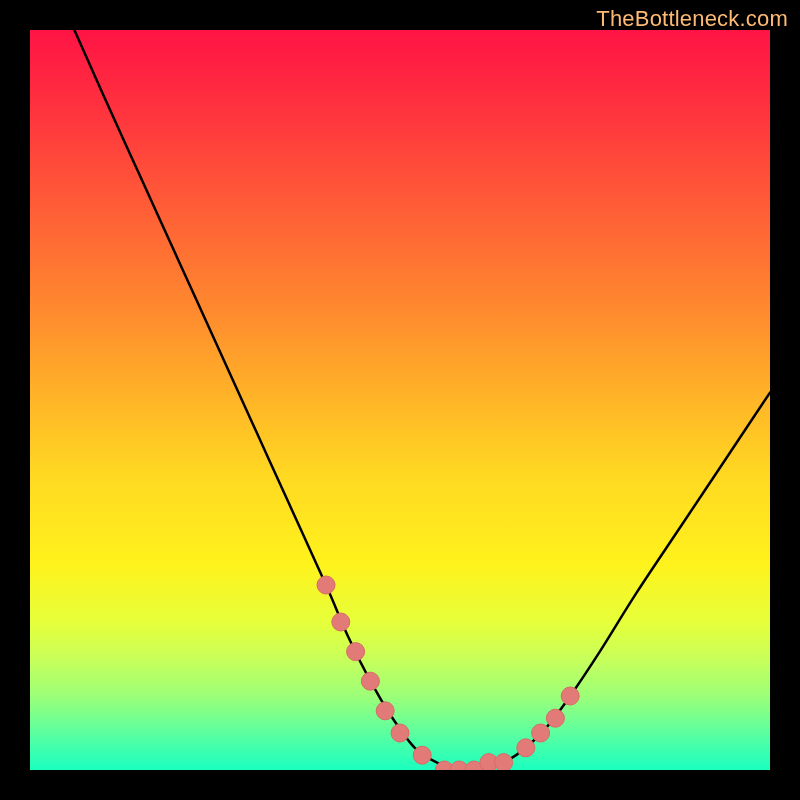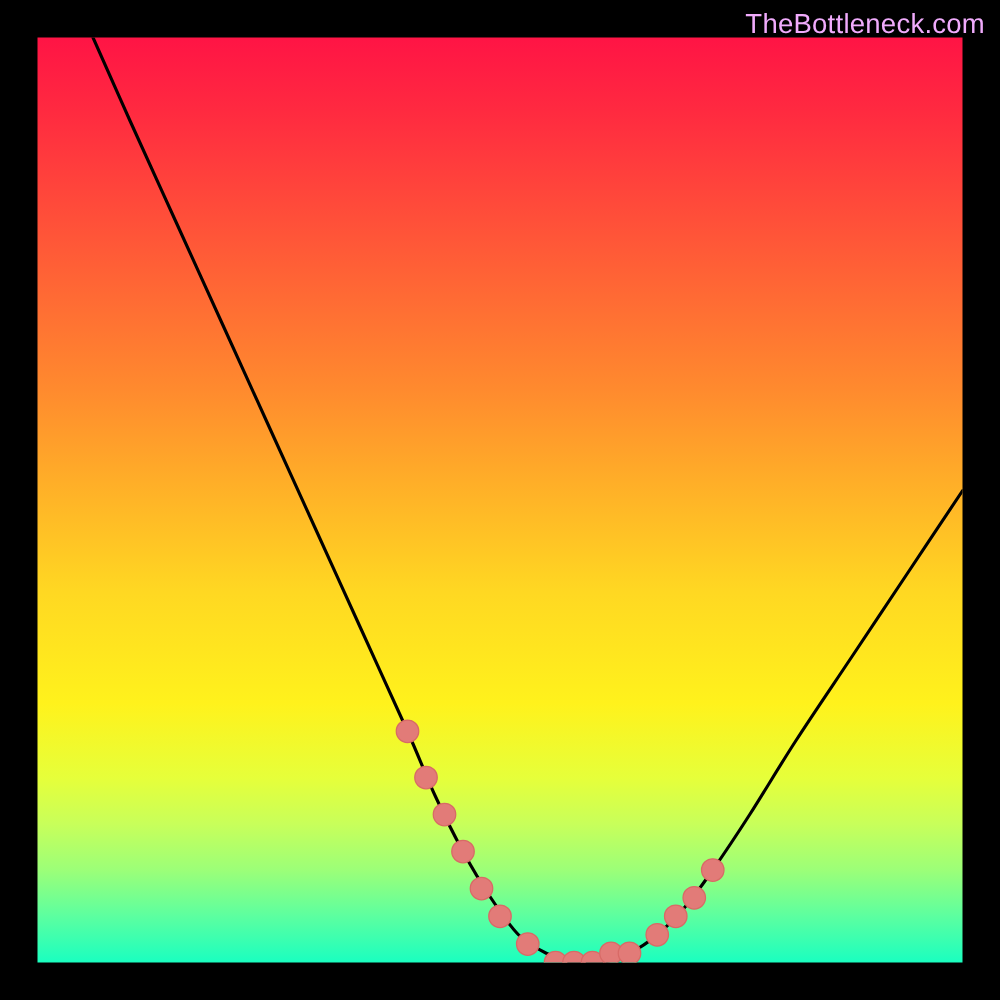--- a/index.html
+++ b/index.html
@@ -39,21 +39,21 @@
       #c8ff5a 85%,
       #9cff78 90%,
       #5cffa0 95%,
       #1affc0 100%
     );
   }
   .watermark {
     position: absolute;
     top: 6px;
     right: 12px;
-    color: #f0abfc;
+    color: #fdba74;
     font-size: 22px;
     font-weight: 500;
     letter-spacing: 0.2px;
     user-select: none;
   }
   svg.curve {
     position: absolute;
     left: 0;
     top: 0;
     width: 740px;

